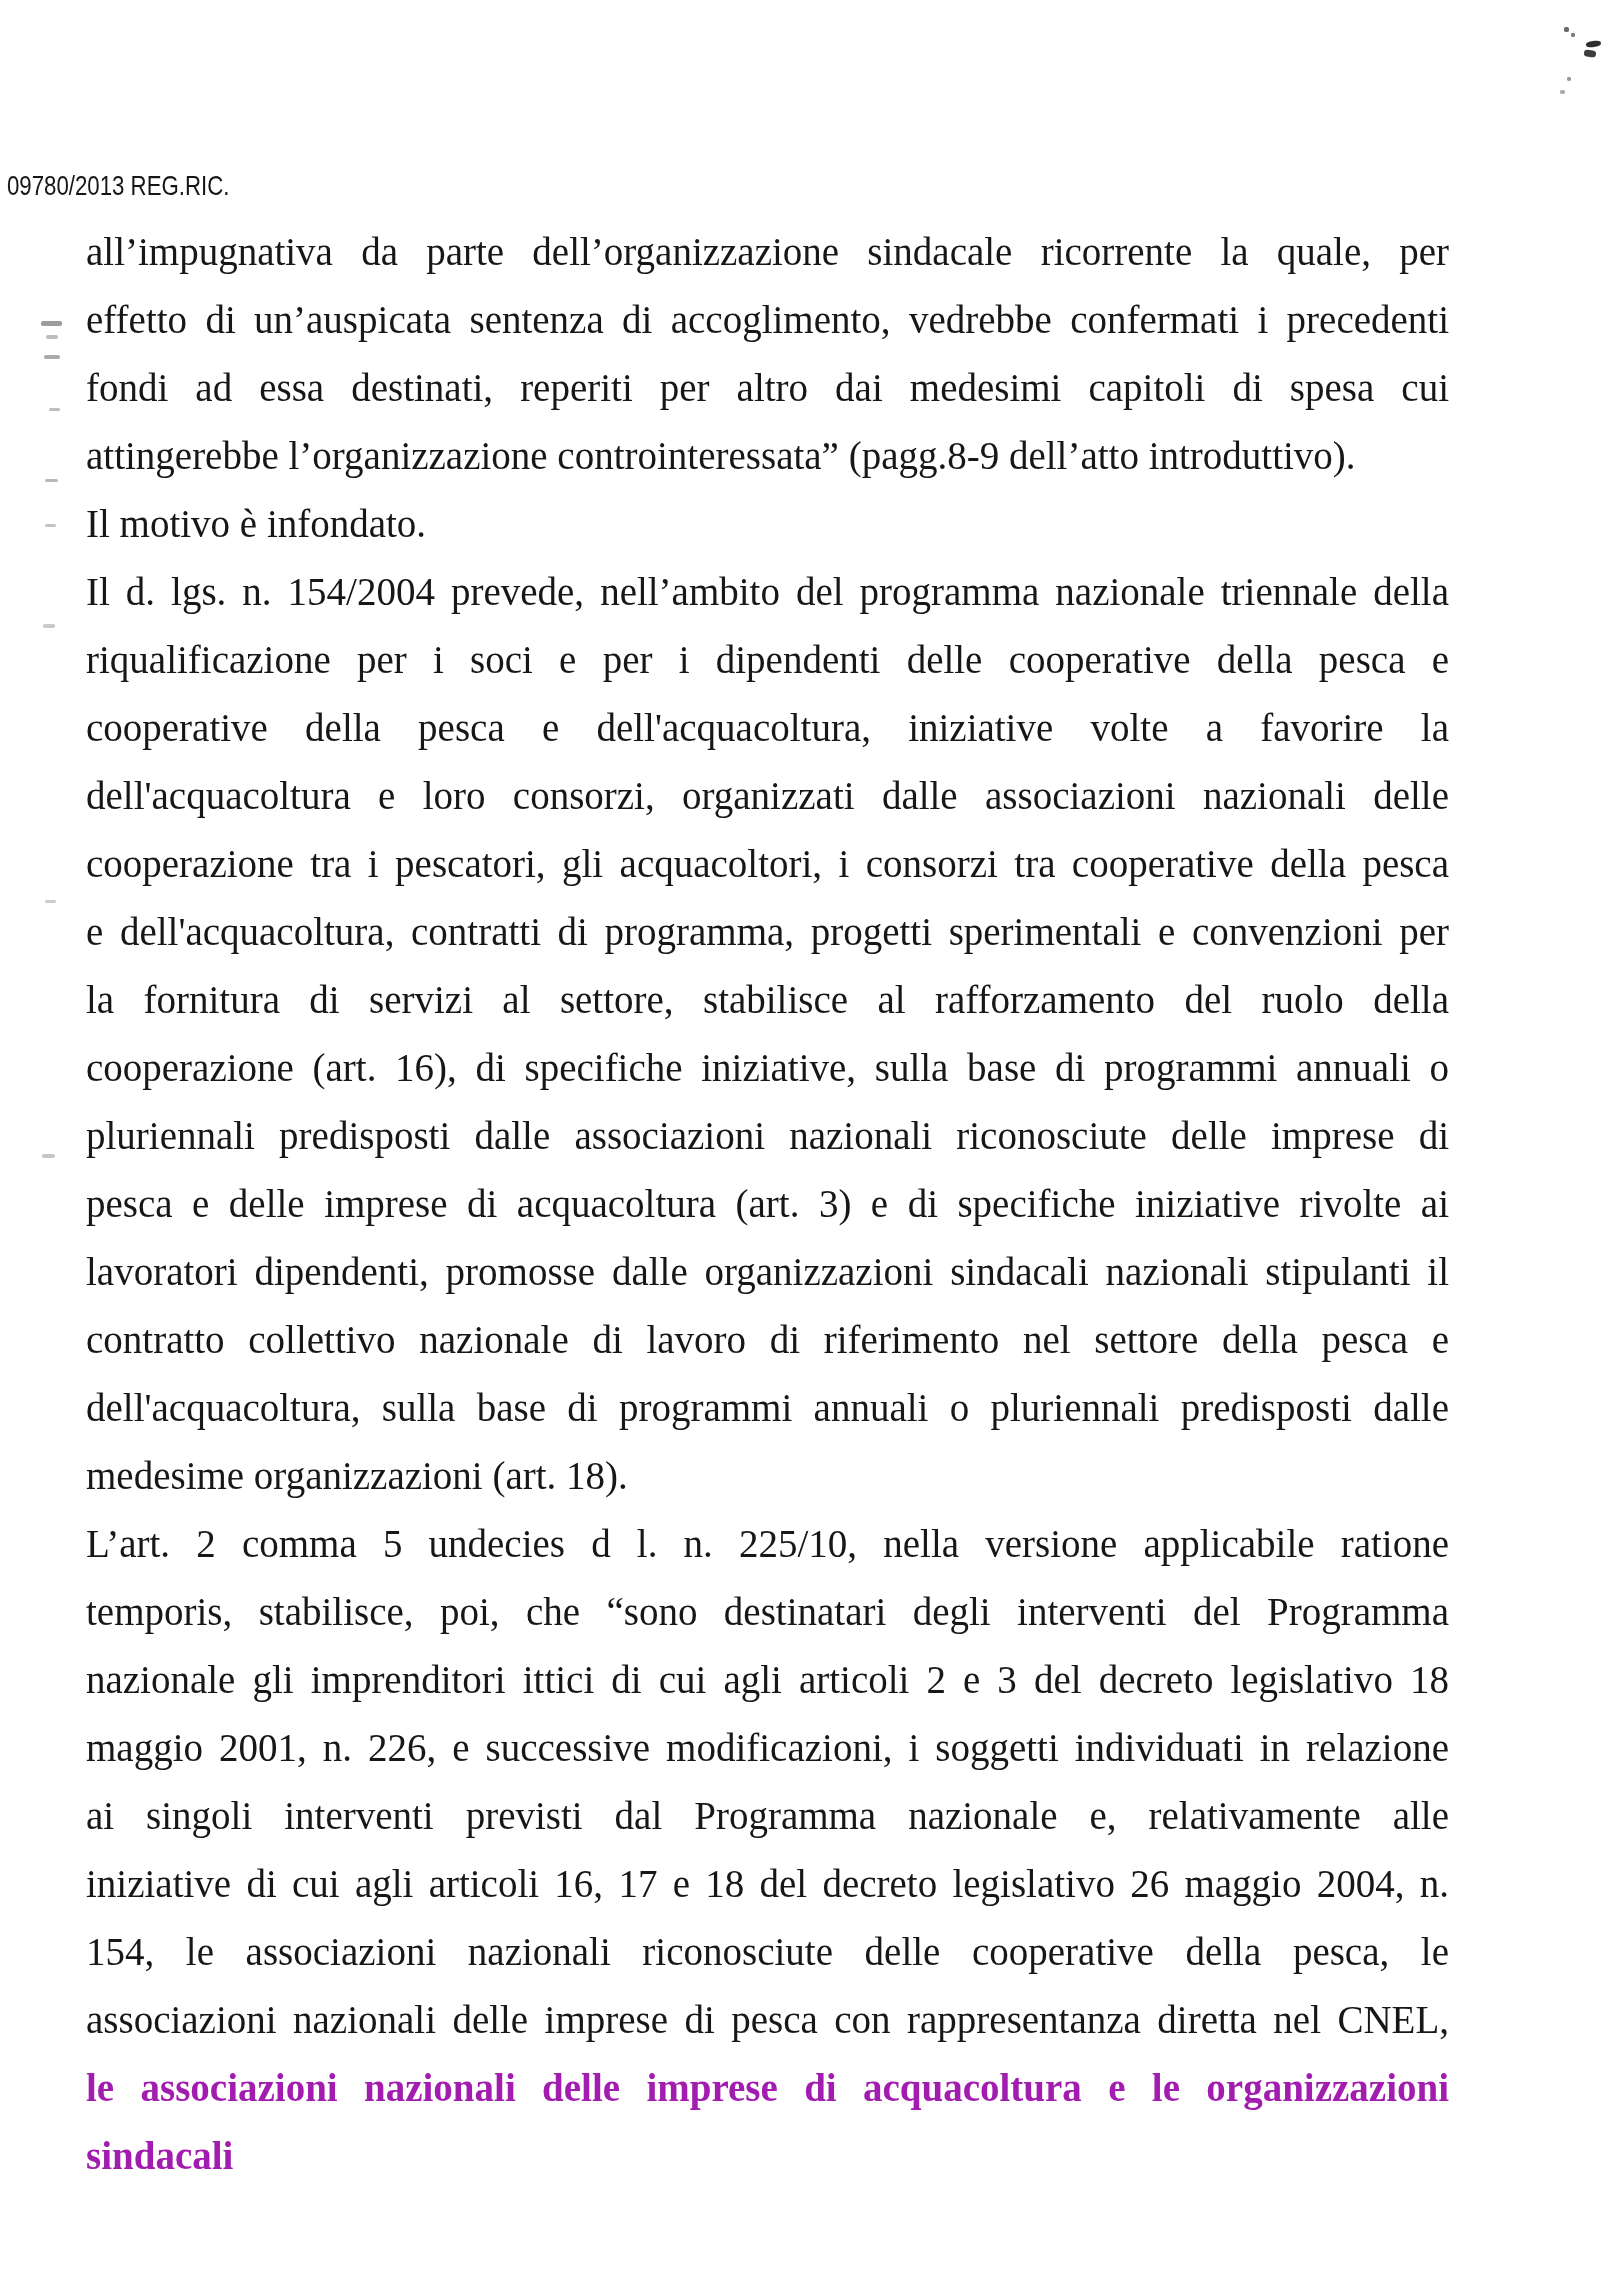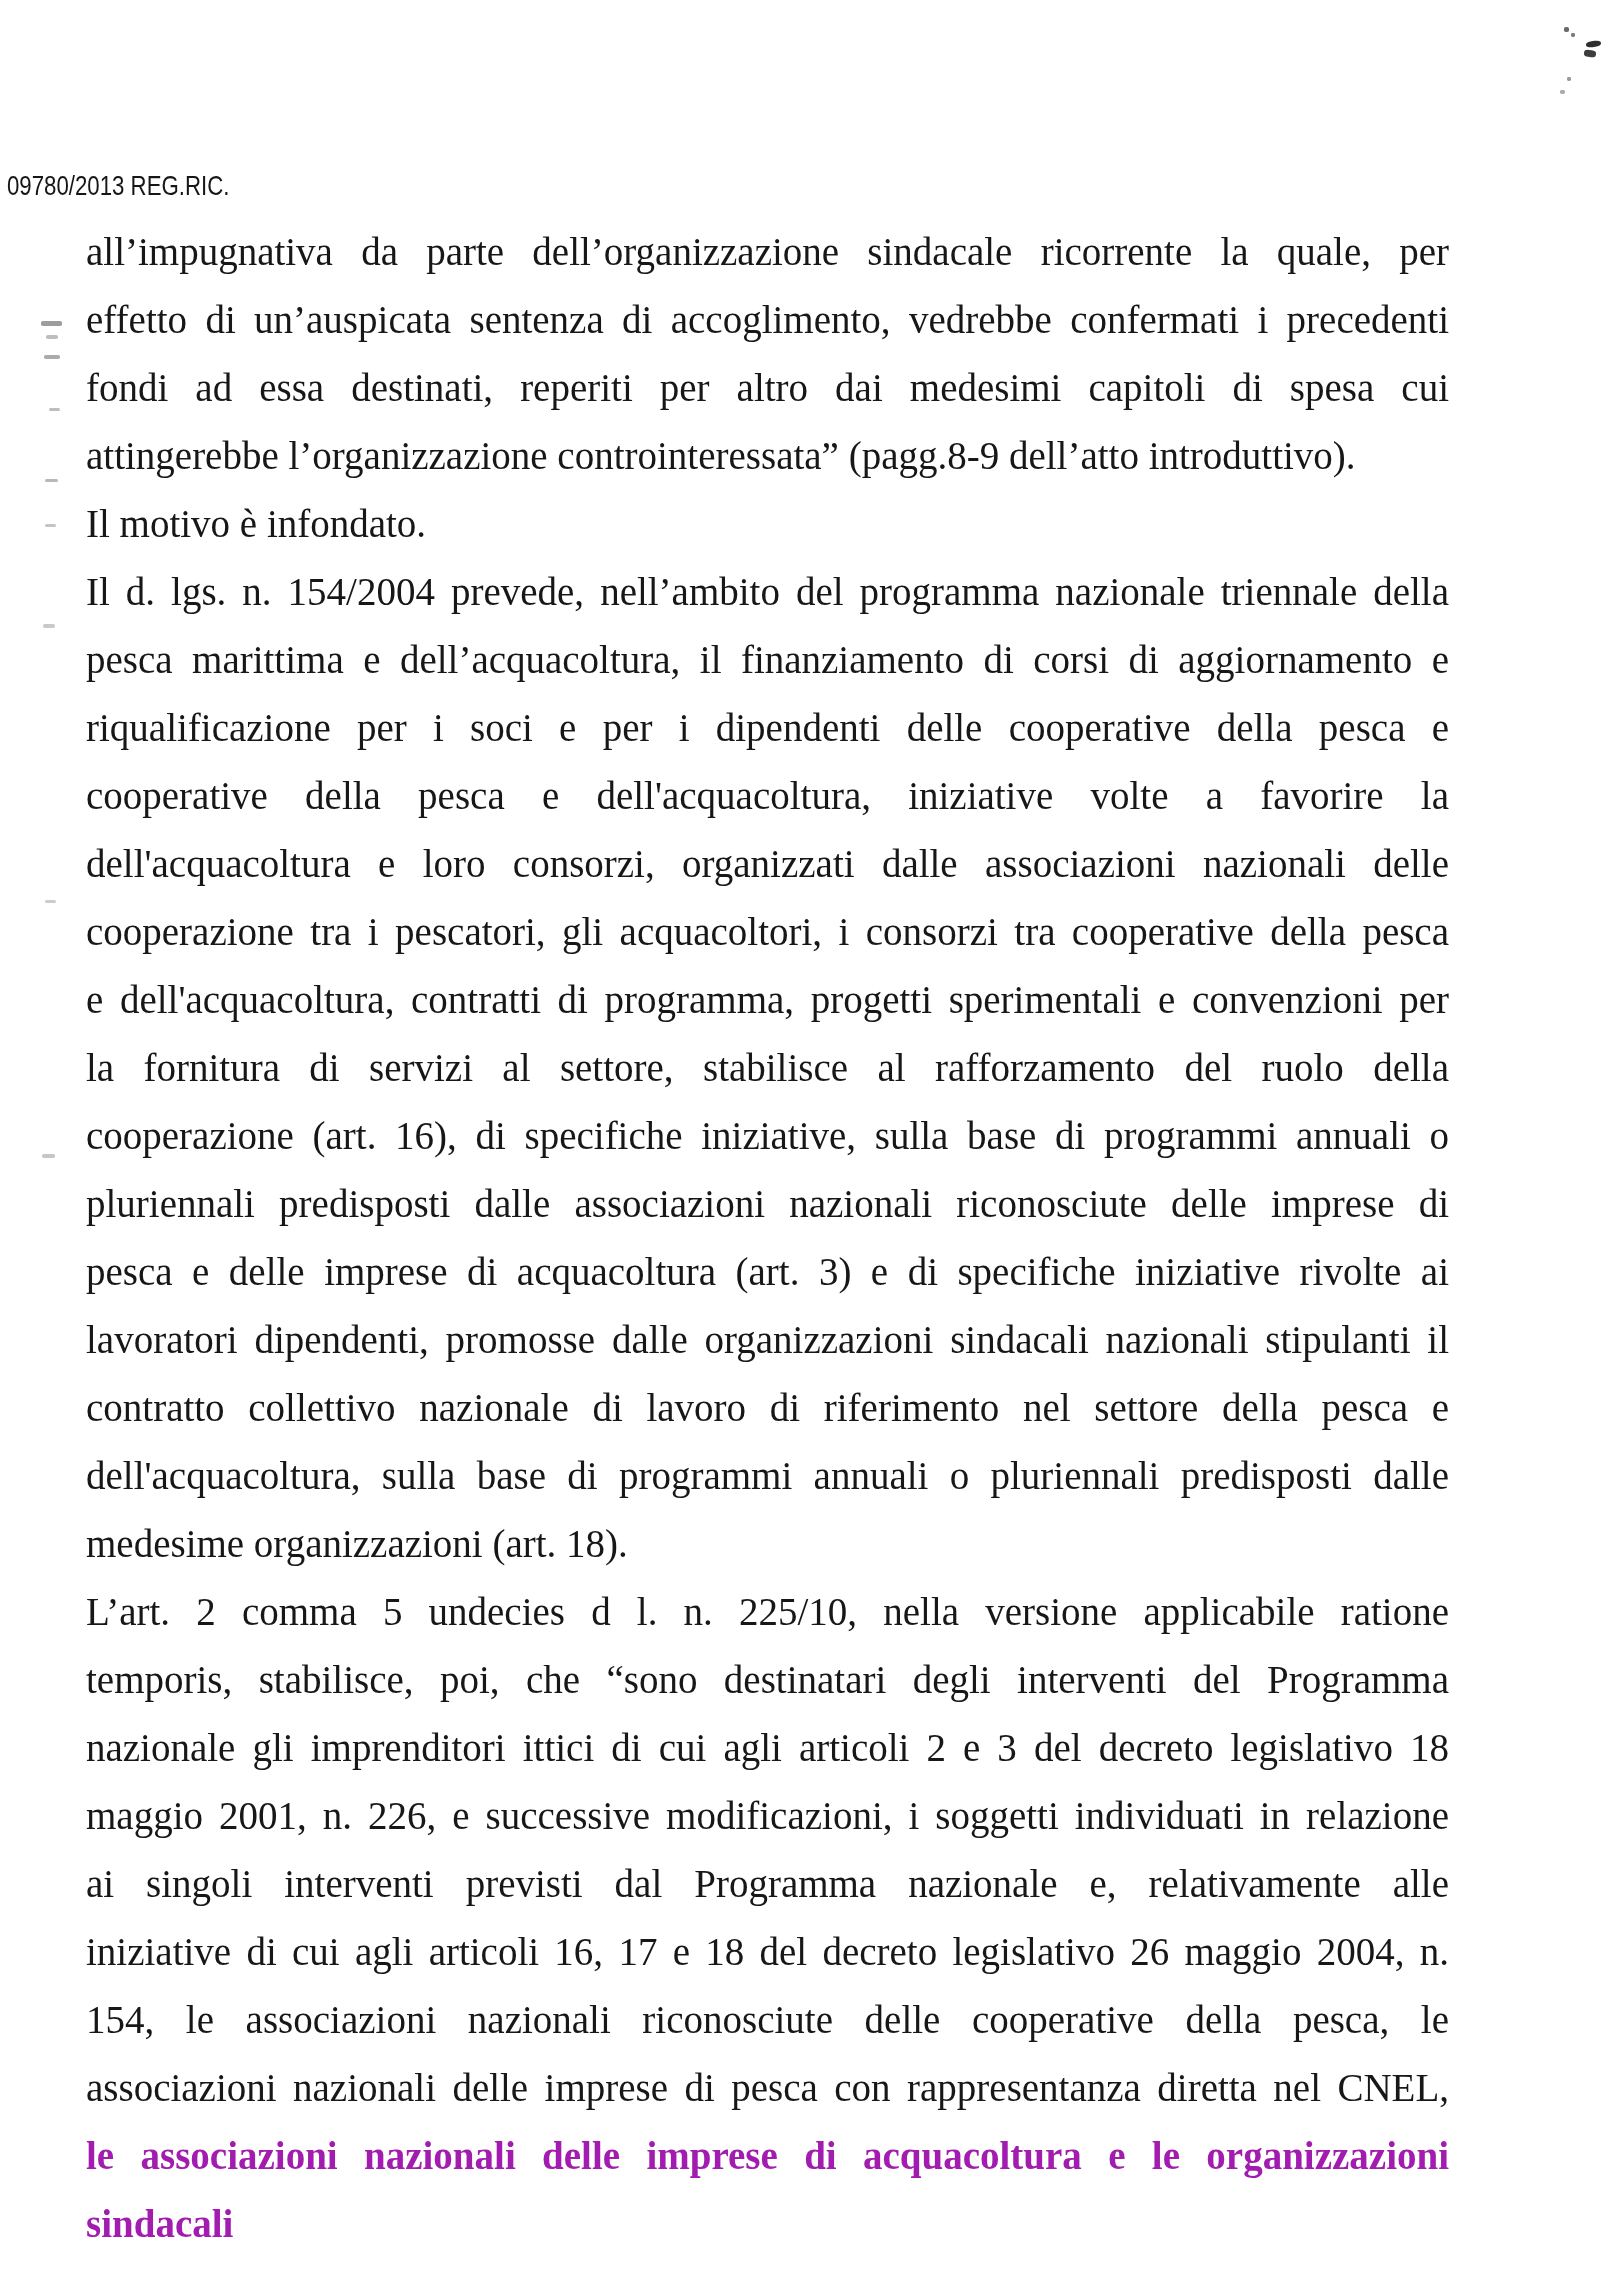--- a/index.html
+++ b/index.html
@@ -82,21 +82,20 @@
 
   <div id="case-number">09780/2013 REG.RIC.</div>
 
   <div id="text-block">
       <div class="line">all’impugnativa da parte dell’organizzazione sindacale ricorrente la quale, per</div>
       <div class="line">effetto di un’auspicata sentenza di accoglimento, vedrebbe confermati i precedenti</div>
       <div class="line">fondi ad essa destinati, reperiti per altro dai medesimi capitoli di spesa cui</div>
       <div class="line para-end">attingerebbe l’organizzazione controinteressata” (pagg.8-9 dell’atto introduttivo).</div>
       <div class="line para-end">Il motivo è infondato.</div>
       <div class="line">Il d. lgs. n. 154/2004 prevede, nell’ambito del programma nazionale triennale della</div>
-      <div class="line">pesca marittima e dell’acquacoltura, il finanziamento di corsi di aggiornamento e</div>
       <div class="line">riqualificazione per i soci e per i dipendenti delle cooperative della pesca e</div>
       <div class="line">cooperative della pesca e dell'acquacoltura, iniziative volte a favorire la</div>
       <div class="line">dell'acquacoltura e loro consorzi, organizzati dalle associazioni nazionali delle</div>
       <div class="line">cooperazione tra i pescatori, gli acquacoltori, i consorzi tra cooperative della pesca</div>
       <div class="line">e dell'acquacoltura, contratti di programma, progetti sperimentali e convenzioni per</div>
       <div class="line">la fornitura di servizi al settore, stabilisce al rafforzamento del ruolo della</div>
       <div class="line">cooperazione (art. 16), di specifiche iniziative, sulla base di programmi annuali o</div>
       <div class="line">pluriennali predisposti dalle associazioni nazionali riconosciute delle imprese di</div>
       <div class="line">pesca e delle imprese di acquacoltura (art. 3) e di specifiche iniziative rivolte ai</div>
       <div class="line">lavoratori dipendenti, promosse dalle organizzazioni sindacali nazionali stipulanti il</div>

